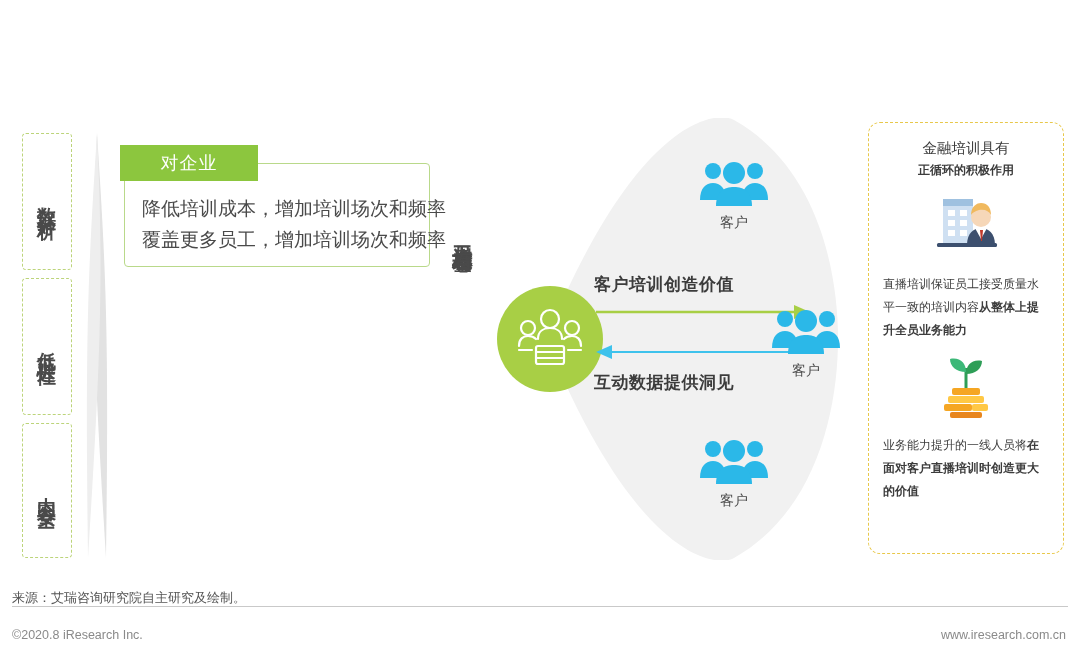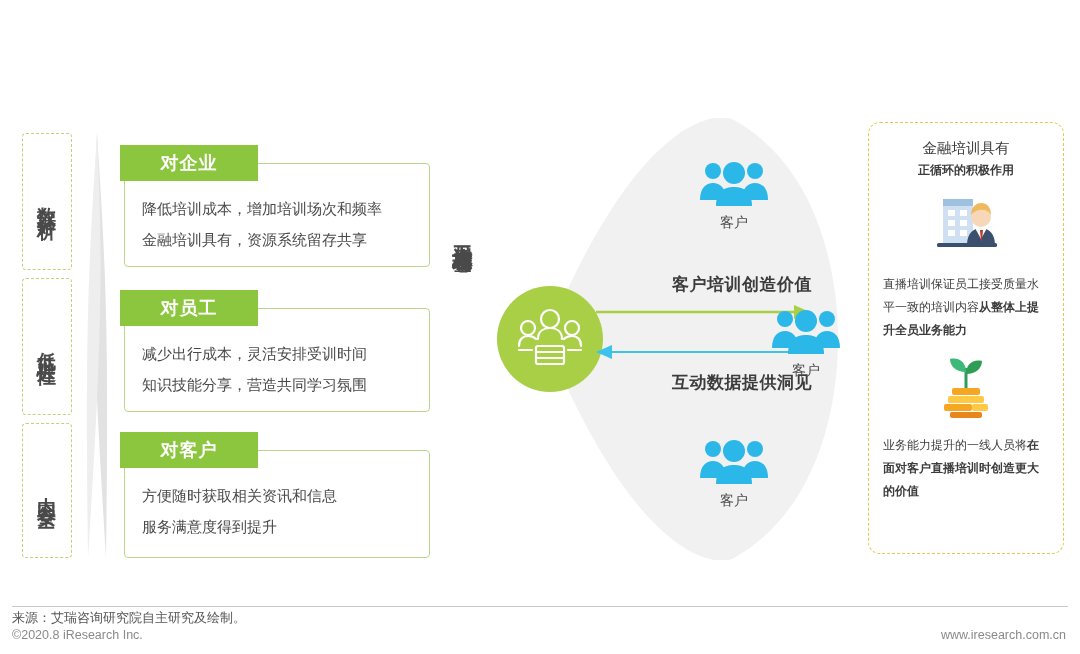--- a/index.html
+++ b/index.html
@@ -109,32 +109,32 @@
     height: 36px;
     background: #8cc63e;
     display: flex;
     align-items: center;
     justify-content: center;
     z-index: 3;
   }
   .card-head-label {
     color: #ffffff;
     font-size: 18px;
-    font-weight: bold;
+    font-weight: normal;
     letter-spacing: 1px;
   }
   .card-lines {
     position: absolute;
     left: 22px;
     top: 48px;
     right: 14px;
     z-index: 2;
   }
   .card-line {
-    font-size: 15px;
+    font-size: 19px;
     line-height: 31px;
     color: #4a4a4a;
     white-space: nowrap;
   }
 
   
   .center-caption {
     position: absolute;
     left: 452px;
     top: 225px;
@@ -181,21 +181,21 @@
     position: absolute;
     left: 108px;
     top: 155px;
     width: 218px;
     height: 128px;
   }
   .arrow-label {
     position: absolute;
     left: 0;
     width: 218px;
-    text-align: right;
+    text-align: left;
     font-size: 17px;
     font-weight: bold;
     color: #3c3c3c;
     letter-spacing: 0.5px;
   }
   .arrow-label-top { top: 0px; }
   .arrow-label-bottom { top: 98px; }
   .arrow-line { position: absolute; left: 0; width: 218px; height: 18px; }
   .arrow-line-top { top: 30px; }
   .arrow-line-bottom { top: 70px; }
@@ -256,21 +256,20 @@
     width: 1056px;
     height: 1px;
     background: #c9c9c9;
   }
   .footer-source {
     position: absolute;
     left: 12px;
     top: 589px;
     font-size: 13px;
     color: #555555;
-    margin-top: 20px;
   }
   .footer-copy {
     position: absolute;
     left: 12px;
     top: 628px;
     font-size: 12.5px;
     color: #8a8a8a;
   }
   .footer-site {
     position: absolute;
@@ -307,45 +306,25 @@
 
   <div class="cards">
 
     <div class="card card-0">
       <div class="card-body"></div>
       <div class="card-head">
         <span class="card-head-label">对企业</span>
       </div>
       <div class="card-lines">
         <div class="card-line">降低培训成本，增加培训场次和频率</div>
-        <div class="card-line">金融培训具有，资源系统留存共享</div>
+        <div class="card-line">覆盖更多员工，增加培训场次和频率</div>
       </div>
     </div>
 
-    <div class="card card-1">
-      <div class="card-body"></div>
-      <div class="card-head">
-        <span class="card-head-label">对员工</span>
-      </div>
-      <div class="card-lines">
-        <div class="card-line">减少出行成本，灵活安排受训时间</div>
-        <div class="card-line">知识技能分享，营造共同学习氛围</div>
-      </div>
-    </div>
-
-    <div class="card card-2">
-      <div class="card-body"></div>
-      <div class="card-head">
-        <span class="card-head-label">对客户</span>
-      </div>
-      <div class="card-lines">
-        <div class="card-line">方便随时获取相关资讯和信息</div>
-        <div class="card-line">服务满意度得到提升</div>
-      </div>
-    </div>
+
 
   </div>
 
   <div class="center-caption">
     <span class="center-caption-text">员工培训为核心与基石</span>
   </div>
 
   <div class="diagram">
 
     <div class="diagram-leaf">

